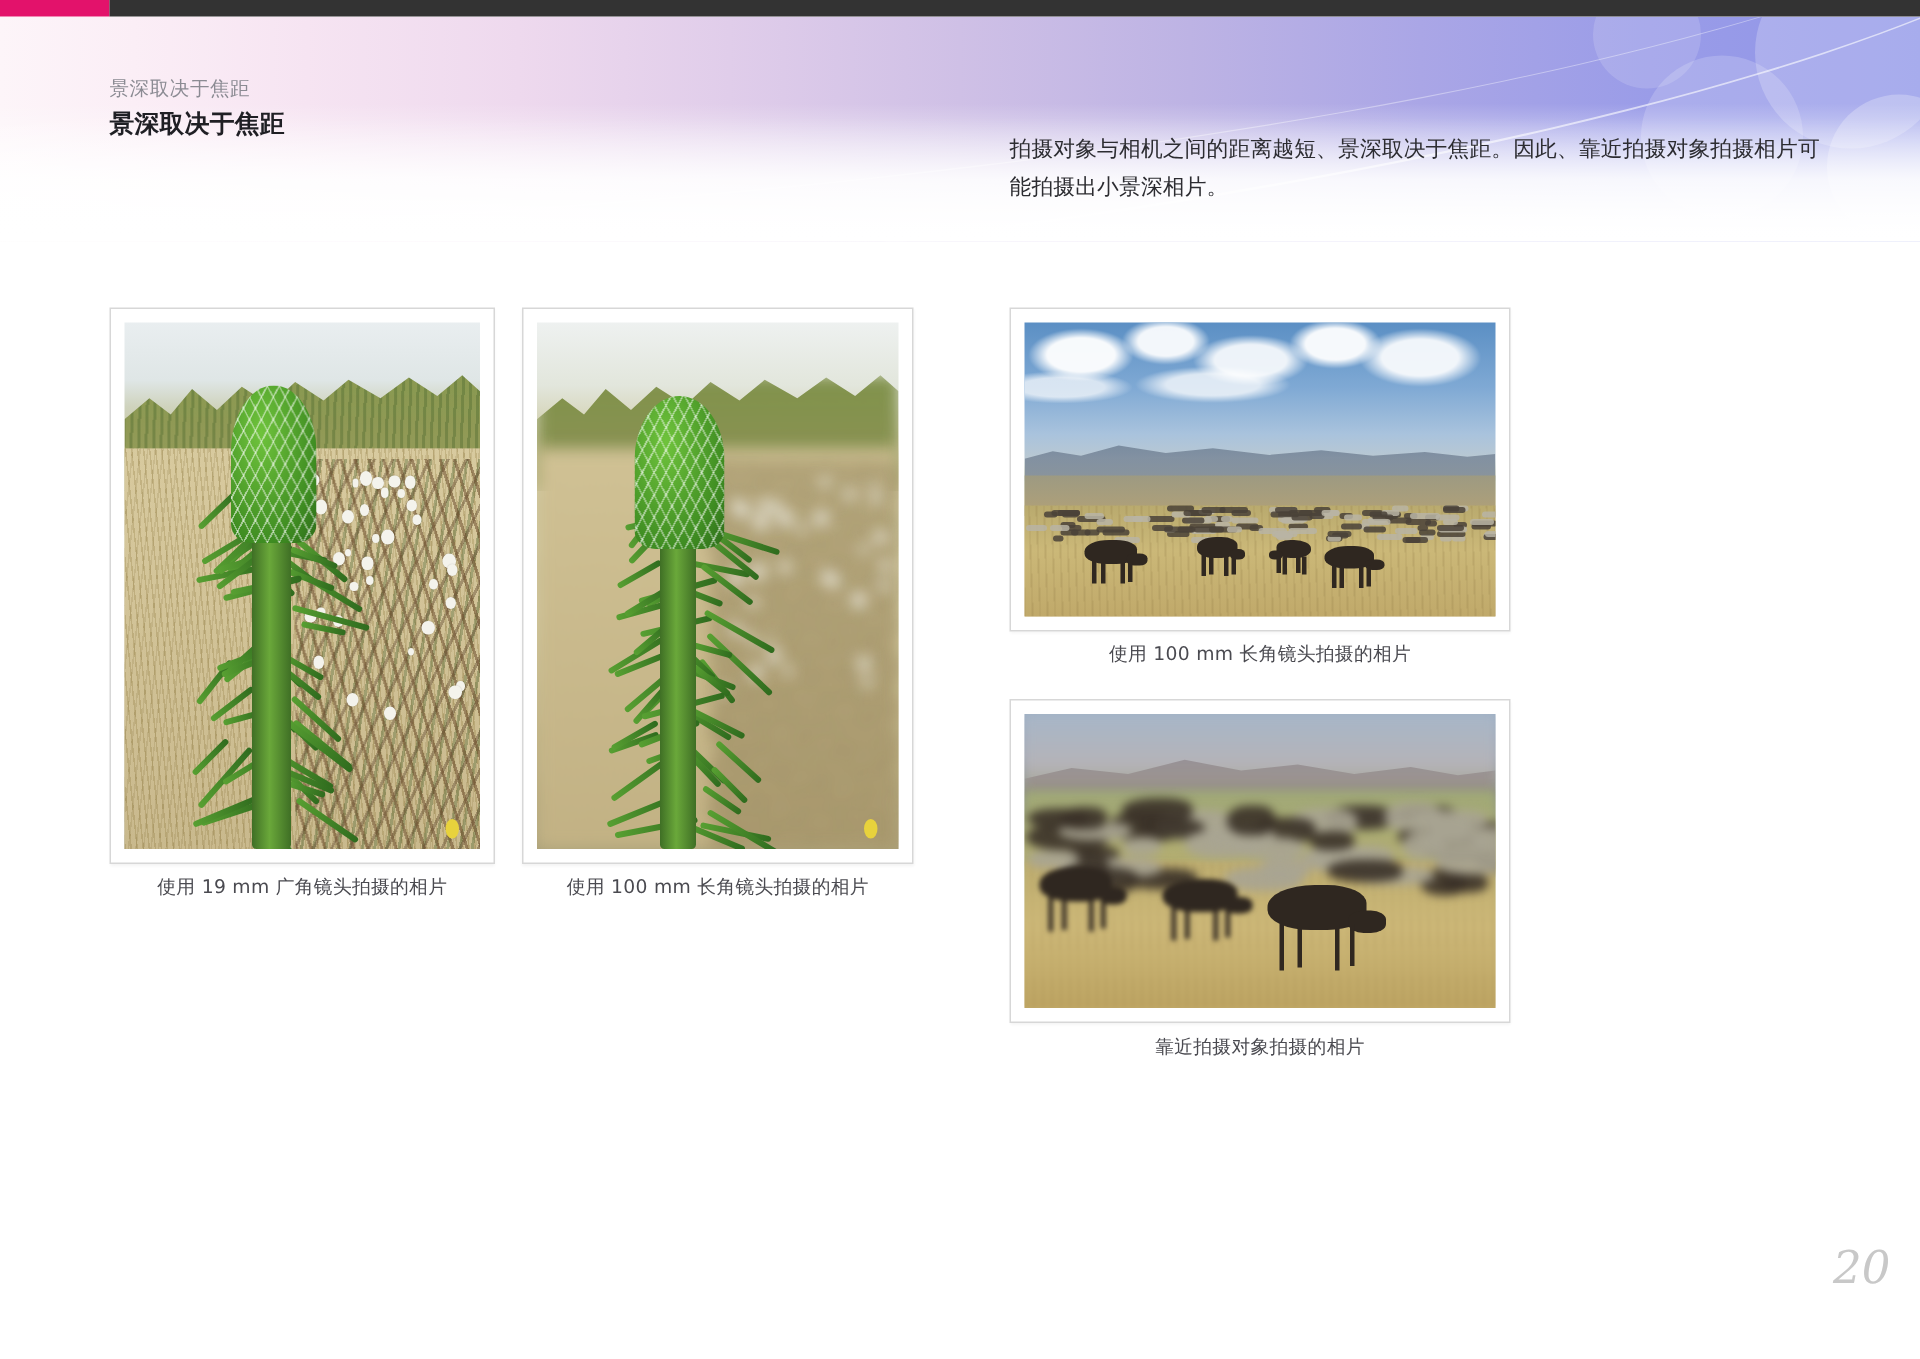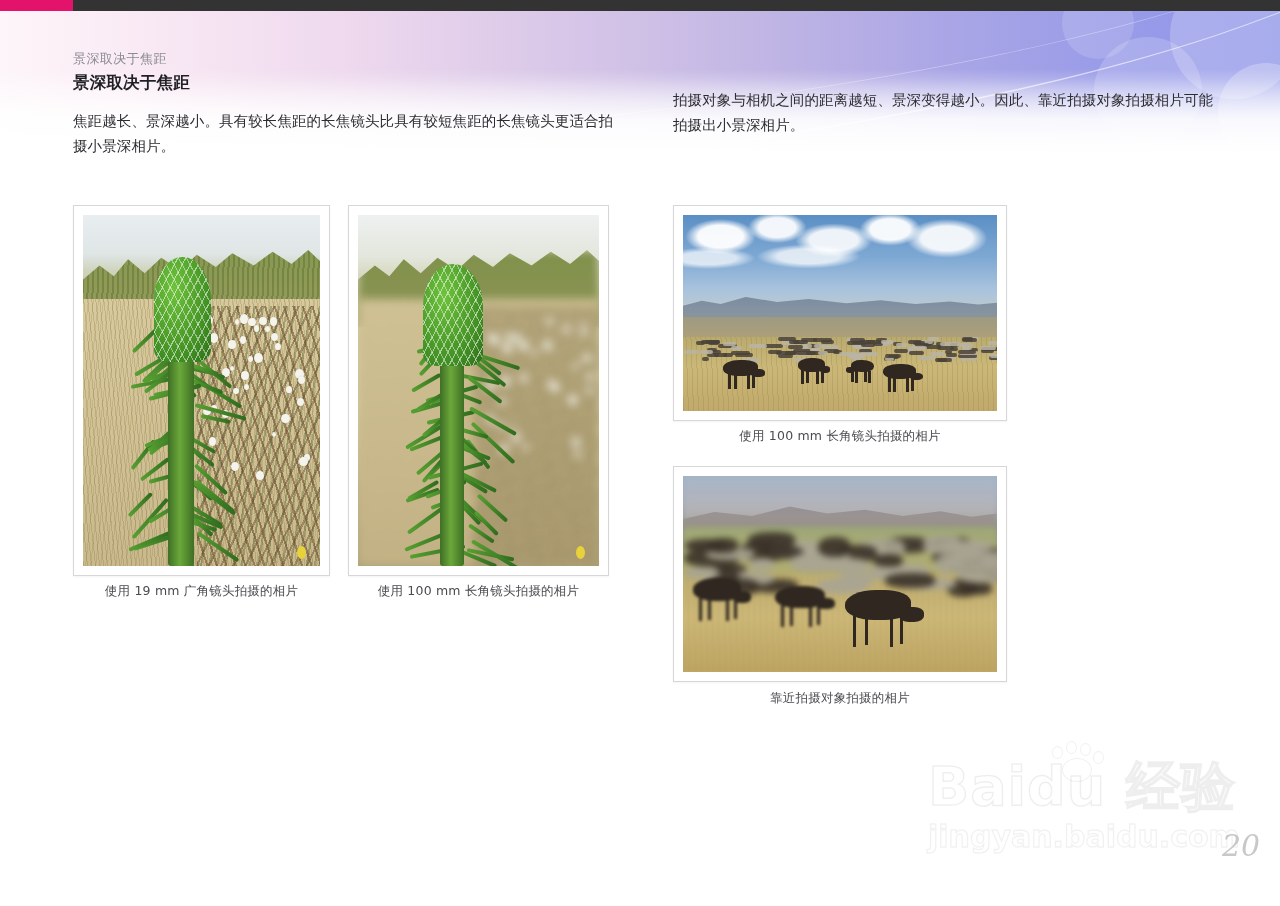--- a/index.html
+++ b/index.html
@@ -258,25 +258,24 @@
     <div class="circle c4"></div>
     <div class="hdr-white-fade"></div>
   </div>
 
   <div class="content">
 
     <div class="eyebrow">景深取决于焦距</div>
 
     <div class="col col-left">
       <h2 class="sec-title">景深取决于焦距</h2>
-      <p class="sec-body">焦距越长、景深越小。具有较长焦距的长焦镜头比具有较短焦距的长焦镜头更适合拍摄小景深相片。</p>
     </div>
 
     <div class="col col-right">
-      <p class="sec-body">拍摄对象与相机之间的距离越短、景深变得越小。因此、靠近拍摄对象拍摄相片可能拍摄出小景深相片。</p>
+      <p class="sec-body">拍摄对象与相机之间的距离越短、景深取决于焦距。因此、靠近拍摄对象拍摄相片可能拍摄出小景深相片。</p>
     </div>
 
     <div class="frame fig-l1">
       <div class="photo lobelia">
         <div class="lob-hillgrass"></div>
         <div class="lob-grass"></div>
         <div class="lob-brush"></div>
         <div class="lob-white-flowers" id="lw1">
             <i style="left:59.86048985760135%;top:2.3576332166412612%;width:7.786266843080739px;height:8.786266843080739px;"></i>
             <i style="left:34.78589562831621%;top:34.49813107408147%;width:7.461504109168345px;height:8.461504109168345px;"></i>
@@ -711,27 +710,16 @@
               <div class="leg" style="left:50.4px;top:26.68px;height:30.16px;"></div>
               <div class="leg" style="left:60.48px;top:26.68px;height:27.84px;"></div>
             </div>
           </div>
       </div>
     </div>
     <div class="cap cap-r2">靠近拍摄对象拍摄的相片</div>
 
   </div>
 
-  <div class="watermark">
-    <div class="wm-main">Baidu 经验</div>
-    <div class="wm-sub">jingyan.baidu.com</div>
-    <div class="wm-paw">
-      <i style="left:14px;top:14px;width:30px;height:24px;"></i>
-      <i style="left:4px;top:2px;width:11px;height:13px;"></i>
-      <i style="left:18px;top:-3px;width:11px;height:13px;"></i>
-      <i style="left:32px;top:-1px;width:11px;height:13px;"></i>
-      <i style="left:45px;top:7px;width:11px;height:13px;"></i>
-    </div>
-  </div>
 
   <div class="pagenum">20</div>
 
 </div>
 
 </body></html>

